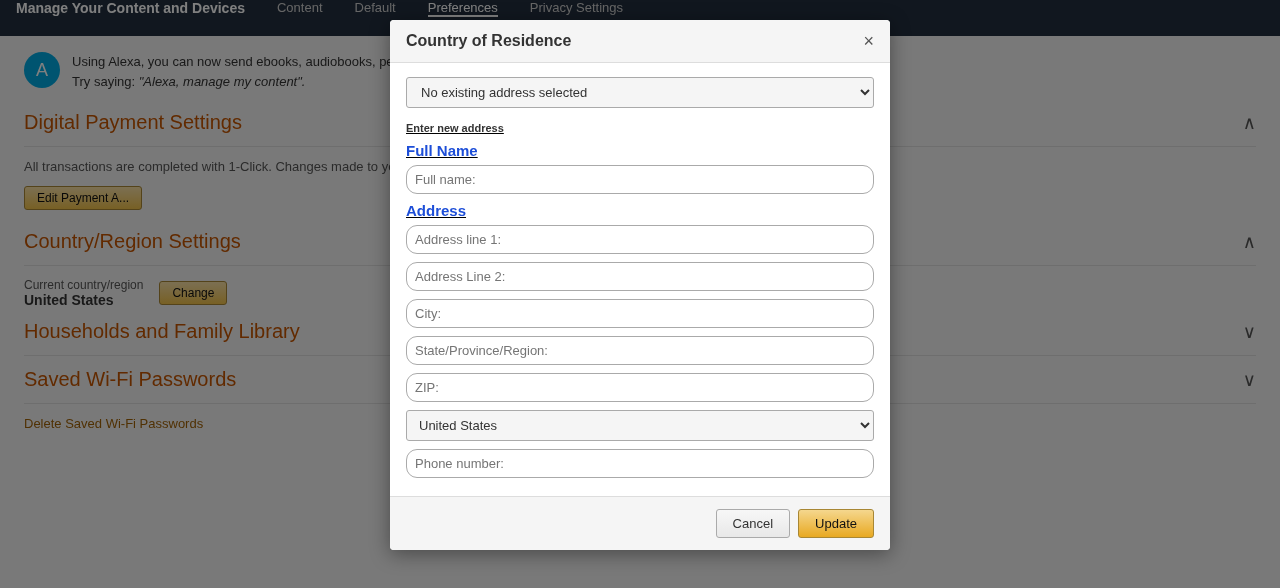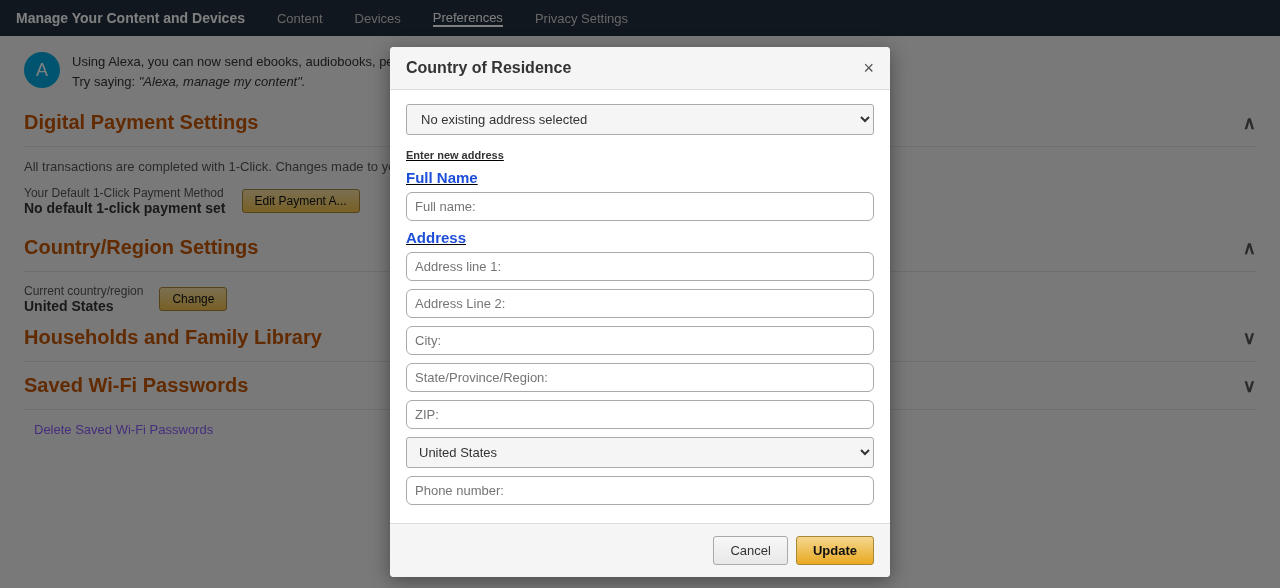--- a/index.html
+++ b/index.html
@@ -18,21 +18,21 @@
       position: absolute;
       top: 0; left: 0;
       width: 100%; height: 100%;
       background: #f3f3f3;
     }
 
     .top-nav {
       background: #232f3e;
       height: 36px;
       display: flex;
-      align-items: center;
+      align-items: flex-start;
       padding: 0 16px;
       gap: 32px;
     }
     .top-nav-title {
       color: #fff;
       font-size: 14px;
       font-weight: bold;
     }
     .top-nav-link {
       color: #ccc;
@@ -68,21 +68,21 @@
       color: #333;
       line-height: 1.5;
     }
     .alexa-text em {
       font-style: italic;
     }
 
     .section-title {
       font-size: 20px;
       color: #c45500;
-      font-weight: bold;
+      font-weight: normal;
       margin-bottom: 12px;
       display: flex;
       justify-content: space-between;
       align-items: center;
     }
     .section-divider {
       border: none;
       border-top: 1px solid #ddd;
       margin: 4px 0 12px;
     }
@@ -132,21 +132,21 @@
 
     
     .overlay {
       position: absolute;
       top: 0; left: 0;
       width: 100%; height: 100%;
       background: rgba(0,0,0,0.5);
       display: flex;
       align-items: flex-start;
       justify-content: center;
-      padding-top: 47px;
+      padding-top: 20px;
     }
 
     
     .modal {
       background: #fff;
       width: 500px;
       border-radius: 4px;
       box-shadow: 0 4px 20px rgba(0,0,0,0.4);
       display: flex;
       flex-direction: column;
@@ -216,21 +216,21 @@
       font-size: 15px;
       font-weight: bold;
       color: #1d4ed8;
       margin-bottom: 6px;
     }
 
     .form-input {
       width: 100%;
       padding: 6px 8px;
       border: 1px solid #aaa;
-      border-radius: 6px;
+      border-radius: 11px;
       font-size: 13px;
       color: #555;
       margin-bottom: 8px;
       background: #fff;
     }
 
     .country-select {
       width: 100%;
       padding: 6px 8px;
       border: 1px solid #aaa;
@@ -252,32 +252,32 @@
       color: #333;
     }
     .btn-update {
       background: linear-gradient(to bottom, #f5d78e, #e8a922);
       border: 1px solid #a88734;
       border-radius: 3px;
       padding: 6px 16px;
       font-size: 13px;
       cursor: pointer;
       color: #111;
-      font-weight: bold;
+      font-weight: normal;
     }
   </style>
 </head>
 <body>
 
 <div class="page-bg">
 
   <div class="top-nav">
     <span class="top-nav-title">Manage Your Content and Devices</span>
     <span class="top-nav-link">Content</span>
-    <span class="top-nav-link">Devices</span>
+    <span class="top-nav-link">Default</span>
     <span class="top-nav-link active">Preferences</span>
     <span class="top-nav-link">Privacy Settings</span>
   </div>
 
   <div class="page-content">
 
     <div class="alexa-banner">
       <div class="alexa-icon">A</div>
       <div class="alexa-text">
         <span>Using Alexa, you can now send ebooks, audiobooks, pers...</span><br>
@@ -286,24 +286,20 @@
     </div>
 
     <div>
       <div class="section-title">
         <span>Digital Payment Settings</span>
         <span class="section-arrow">∧</span>
       </div>
       <hr class="section-divider">
       <div class="section-content">All transactions are completed with 1-Click. Changes made to your c... your current active subscriptions.</div>
       <div class="payment-row">
-        <div>
-          <div class="payment-label">Your Default 1-Click Payment Method</div>
-          <div class="payment-value">No default 1-click payment set</div>
-        </div>
         <button class="btn-small">Edit Payment A...</button>
       </div>
     </div>
 
     <div class="country-section">
       <div class="section-title">
         <span>Country/Region Settings</span>
         <span class="section-arrow">∧</span>
       </div>
       <hr class="section-divider">
@@ -323,21 +319,21 @@
       </div>
       <hr class="section-divider">
     </div>
 
     <div>
       <div class="section-title">
         <span>Saved Wi-Fi Passwords</span>
         <span class="section-arrow">∨</span>
       </div>
       <hr class="section-divider">
-      <div class="section-content" style="color:#8b5cf6;cursor:pointer;margin-left:10px;">Delete Saved Wi-Fi Passwords</div>
+      <div class="section-content" style="color:#a16207;cursor:pointer;">Delete Saved Wi-Fi Passwords</div>
     </div>
   </div>
 </div>
 
 <div class="overlay">
 
   <div class="modal">
 
     <div class="modal-header">
       <span class="modal-title">Country of Residence</span>

